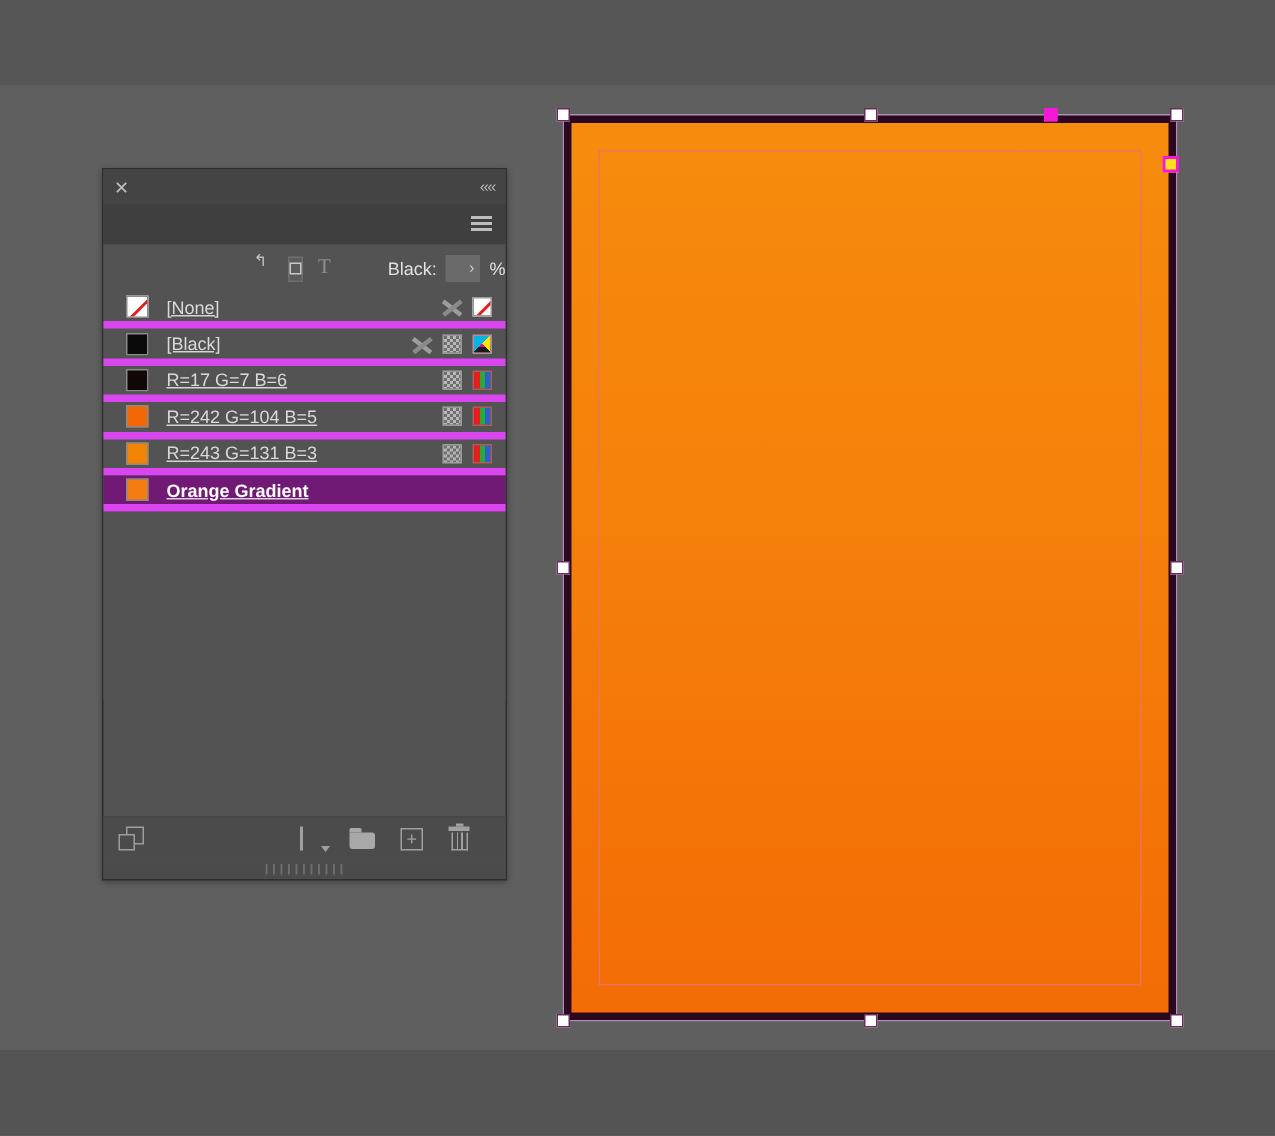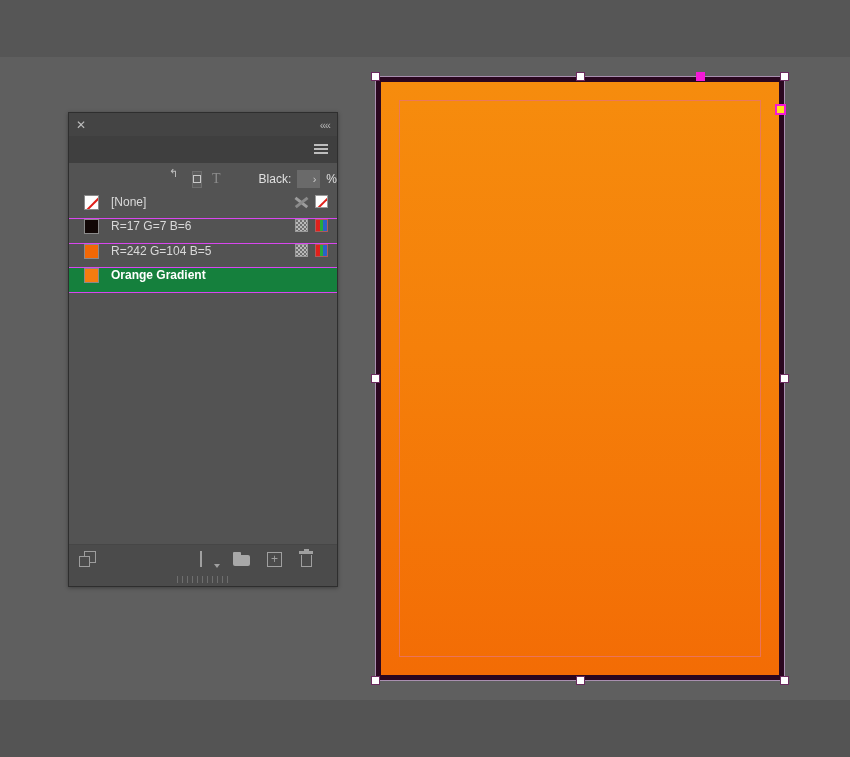--- a/index.html
+++ b/index.html
@@ -88,25 +88,25 @@
   #tint-input {
     margin-left:6px; width:58px; height:18px; background:#6a6a6a;
     border:none; display:flex; align-items:center; justify-content:flex-end;
     padding-right:4px; color:#c9c9c9; font-size:11px;
   }
   #tint-percent { margin-left:6px; font-size:12px; color:#e0e0e0; }
 
   
   #swatch-list { background:#535353; }
   .swatch-row {
-    height:24.4px; display:flex; align-items:flex-start;
-    border-bottom:1px solid #d946ef;
-    padding-left:15px; position:relative;
-  }
-  .swatch-row.selected { background:#15803d; }
+    height:24.4px; display:flex; align-items:center;
+    border-bottom:5px solid #d946ef;
+    padding-left:15px; position:relative;text-decoration:underline;
+  }
+  .swatch-row.selected { background:#701a75; }
   .swatch-chip {
     width:15px; height:15px; border:1px solid #8a8a8a; flex:0 0 auto;
   }
   .swatch-name { margin-left:12px; font-size:12px; color:#d9d9d9; white-space:nowrap; }
   .swatch-row.selected .swatch-name { color:#ffffff; font-weight:bold; }
   .chip-none { background:#ffffff; position:relative; overflow:hidden; }
   .chip-none::after {
     content:""; position:absolute; left:-3px; top:6px; width:24px; height:2px;
     background:#e0201b; transform:rotate(-45deg);
   }
@@ -264,30 +264,47 @@
   <div id="swatch-list">
       <div class="swatch-row">
         <div class="swatch-chip chip-none"></div>
         <span class="swatch-name">[None]</span>
         <div class="row-icons">
           <span class="ic-lock"></span>
           <span class="ic-swatch-box ic-none-box"></span>
         </div>
       </div>
       <div class="swatch-row">
+        <div class="swatch-chip" style="background: rgb(10, 10, 10);"></div>
+        <span class="swatch-name">[Black]</span>
+        <div class="row-icons">
+          <span class="ic-lock"></span>
+          <span class="ic-halftone"></span>
+          <span class="ic-cmyk"></span>
+        </div>
+      </div>
+      <div class="swatch-row">
         <div class="swatch-chip" style="background: rgb(17, 7, 6);"></div>
         <span class="swatch-name">R=17 G=7 B=6</span>
         <div class="row-icons">
           <span class="ic-halftone"></span>
           <span class="ic-rgb"></span>
         </div>
       </div>
       <div class="swatch-row">
         <div class="swatch-chip" style="background: rgb(242, 104, 5);"></div>
         <span class="swatch-name">R=242 G=104 B=5</span>
+        <div class="row-icons">
+          <span class="ic-halftone"></span>
+          <span class="ic-rgb"></span>
+        </div>
+      </div>
+      <div class="swatch-row">
+        <div class="swatch-chip" style="background: rgb(243, 131, 3);"></div>
+        <span class="swatch-name">R=243 G=131 B=3</span>
         <div class="row-icons">
           <span class="ic-halftone"></span>
           <span class="ic-rgb"></span>
         </div>
       </div>
       <div class="swatch-row selected">
         <div class="swatch-chip" style="background: rgb(245, 124, 16);"></div>
         <span class="swatch-name">Orange Gradient</span>
         <div class="row-icons"></div>
       </div>

